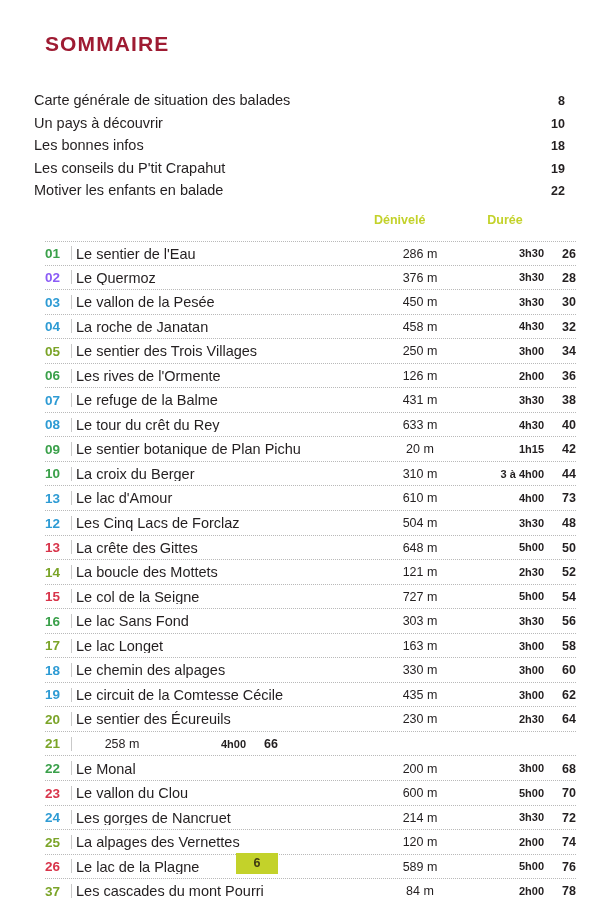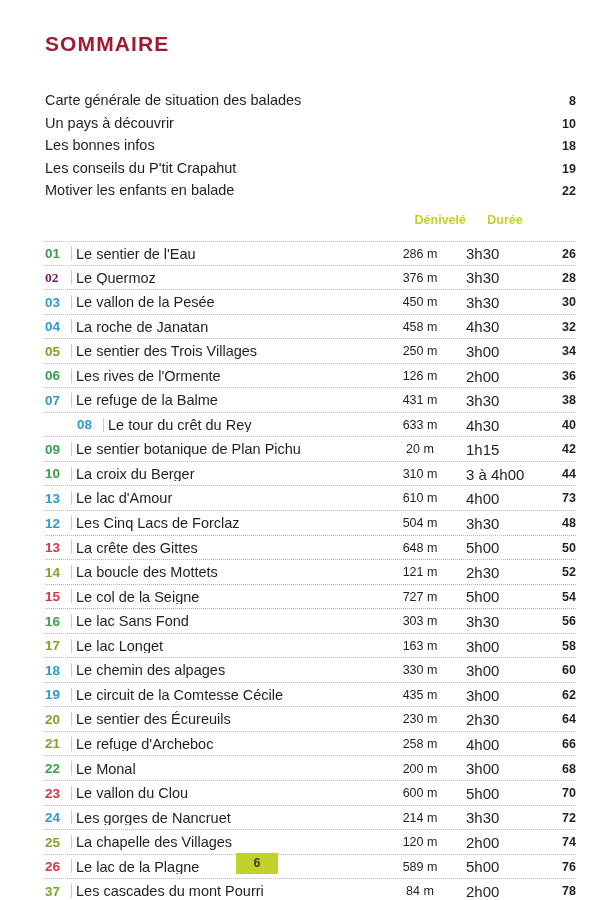--- a/index.html
+++ b/index.html
@@ -25,21 +25,21 @@
     position: absolute;
     left: 45px;
     top: 32px;
     font-size: 21px;
     font-weight: bold;
     letter-spacing: 1.1px;
     color: #9e1b32;
   }
   .intro {
     position: absolute;
-    left: 45px;
+    left: 34px;
     top: 92px;
     width: 531px;
   }
   .intro-row {
     display: flex;
     align-items: baseline;
     height: 22.6px;
     font-size: 14.5px;
     color: #231f20;
   }
@@ -66,21 +66,21 @@
     align-items: baseline;
     height: 28px;
     color: #c3d22a;
     font-weight: bold;
     font-size: 12.5px;
   }
   .h-spacer-num { flex: 0 0 22px; }
   .h-spacer-name { flex: 1 1 auto; }
   .h-deniv {
     flex: 0 0 92px;
-    text-align: right;
+    text-align: left;
   }
   .h-duree {
     flex: 0 0 78px;
     text-align: center;
   }
   .h-spacer-page { flex: 0 0 32px; }
 
   .row {
     display: flex;
     align-items: center;
@@ -123,24 +123,25 @@
   }
   .cell-deniv {
     flex: 0 0 92px;
     text-align: center;
     font-size: 12.5px;
     line-height: 1;
     padding-top: 1px;
   }
   .cell-duree {
     flex: 0 0 78px;
-    text-align: left;
-    font-size: 15px;
+    text-align: right;
+    font-size: 11px;
     line-height: 1;
     padding-top: 1px;
+    font-weight: bold;
   }
   .cell-page {
     flex: 0 0 32px;
     text-align: right;
     font-size: 12.5px;
     font-weight: bold;
     line-height: 1;
     padding-top: 1px;
   }
 
@@ -208,21 +209,21 @@
           <div class="cell-num" style="color: rgb(58, 160, 74);">01</div>
           <div class="cell-bar">
             <i></i>
           </div>
           <div class="cell-name">Le sentier de l'Eau</div>
           <div class="cell-deniv">286 m</div>
           <div class="cell-duree">3h30</div>
           <div class="cell-page">26</div>
         </div>
         <div class="row">
-          <div class="cell-num" style="color: #701a75; font-family: Liberation Serif, serif;">02</div>
+          <div class="cell-num" style="color: #8b5cf6;">02</div>
           <div class="cell-bar">
             <i></i>
           </div>
           <div class="cell-name">Le Quermoz</div>
           <div class="cell-deniv">376 m</div>
           <div class="cell-duree">3h30</div>
           <div class="cell-page">28</div>
         </div>
         <div class="row">
           <div class="cell-num" style="color: rgb(46, 155, 212);">03</div>
@@ -268,21 +269,21 @@
           <div class="cell-num" style="color: rgb(46, 155, 212);">07</div>
           <div class="cell-bar">
             <i></i>
           </div>
           <div class="cell-name">Le refuge de la Balme</div>
           <div class="cell-deniv">431 m</div>
           <div class="cell-duree">3h30</div>
           <div class="cell-page">38</div>
         </div>
         <div class="row">
-          <div class="cell-num" style="color: rgb(46, 155, 212); margin-left: 32px;">08</div>
+          <div class="cell-num" style="color: rgb(46, 155, 212);">08</div>
           <div class="cell-bar">
             <i></i>
           </div>
           <div class="cell-name">Le tour du crêt du Rey</div>
           <div class="cell-deniv">633 m</div>
           <div class="cell-duree">4h30</div>
           <div class="cell-page">40</div>
         </div>
         <div class="row">
           <div class="cell-num" style="color: rgb(58, 160, 74);">09</div>
@@ -402,21 +403,20 @@
           <div class="cell-name">Le sentier des Écureuils</div>
           <div class="cell-deniv">230 m</div>
           <div class="cell-duree">2h30</div>
           <div class="cell-page">64</div>
         </div>
         <div class="row">
           <div class="cell-num" style="color: rgb(123, 164, 40);">21</div>
           <div class="cell-bar">
             <i></i>
           </div>
-          <div class="cell-name">Le refuge d'Archeboc</div>
           <div class="cell-deniv">258 m</div>
           <div class="cell-duree">4h00</div>
           <div class="cell-page">66</div>
         </div>
         <div class="row">
           <div class="cell-num" style="color: rgb(58, 160, 74);">22</div>
           <div class="cell-bar">
             <i></i>
           </div>
           <div class="cell-name">Le Monal</div>
@@ -442,21 +442,21 @@
           <div class="cell-name">Les gorges de Nancruet</div>
           <div class="cell-deniv">214 m</div>
           <div class="cell-duree">3h30</div>
           <div class="cell-page">72</div>
         </div>
         <div class="row">
           <div class="cell-num" style="color: rgb(123, 164, 40);">25</div>
           <div class="cell-bar">
             <i></i>
           </div>
-          <div class="cell-name">La chapelle des Villages</div>
+          <div class="cell-name">La alpages des Vernettes</div>
           <div class="cell-deniv">120 m</div>
           <div class="cell-duree">2h00</div>
           <div class="cell-page">74</div>
         </div>
         <div class="row">
           <div class="cell-num" style="color: rgb(216, 52, 74);">26</div>
           <div class="cell-bar">
             <i></i>
           </div>
           <div class="cell-name">Le lac de la Plagne</div>

